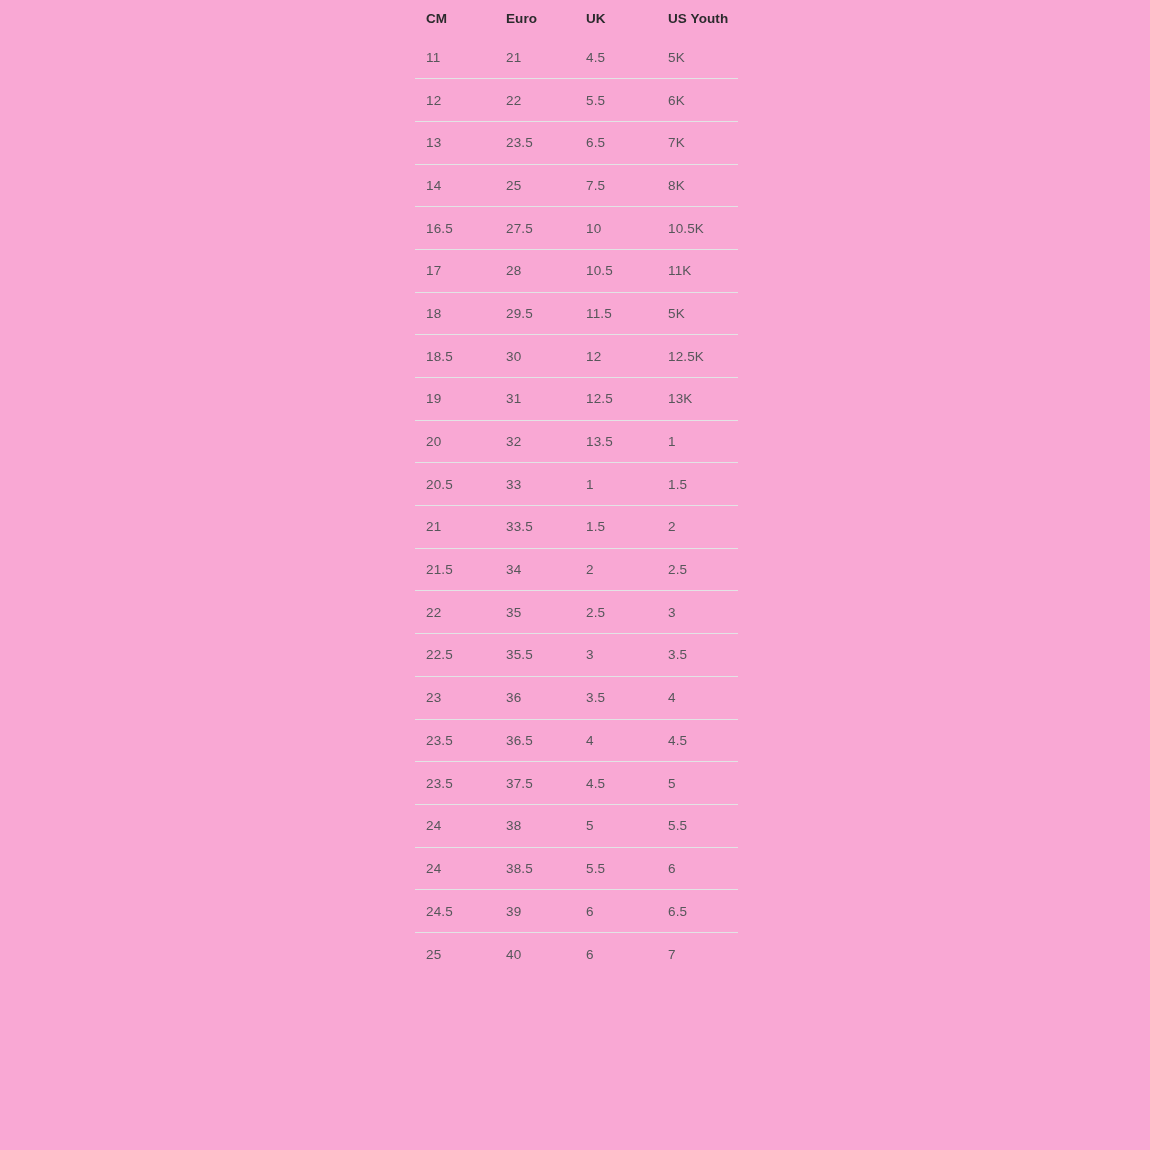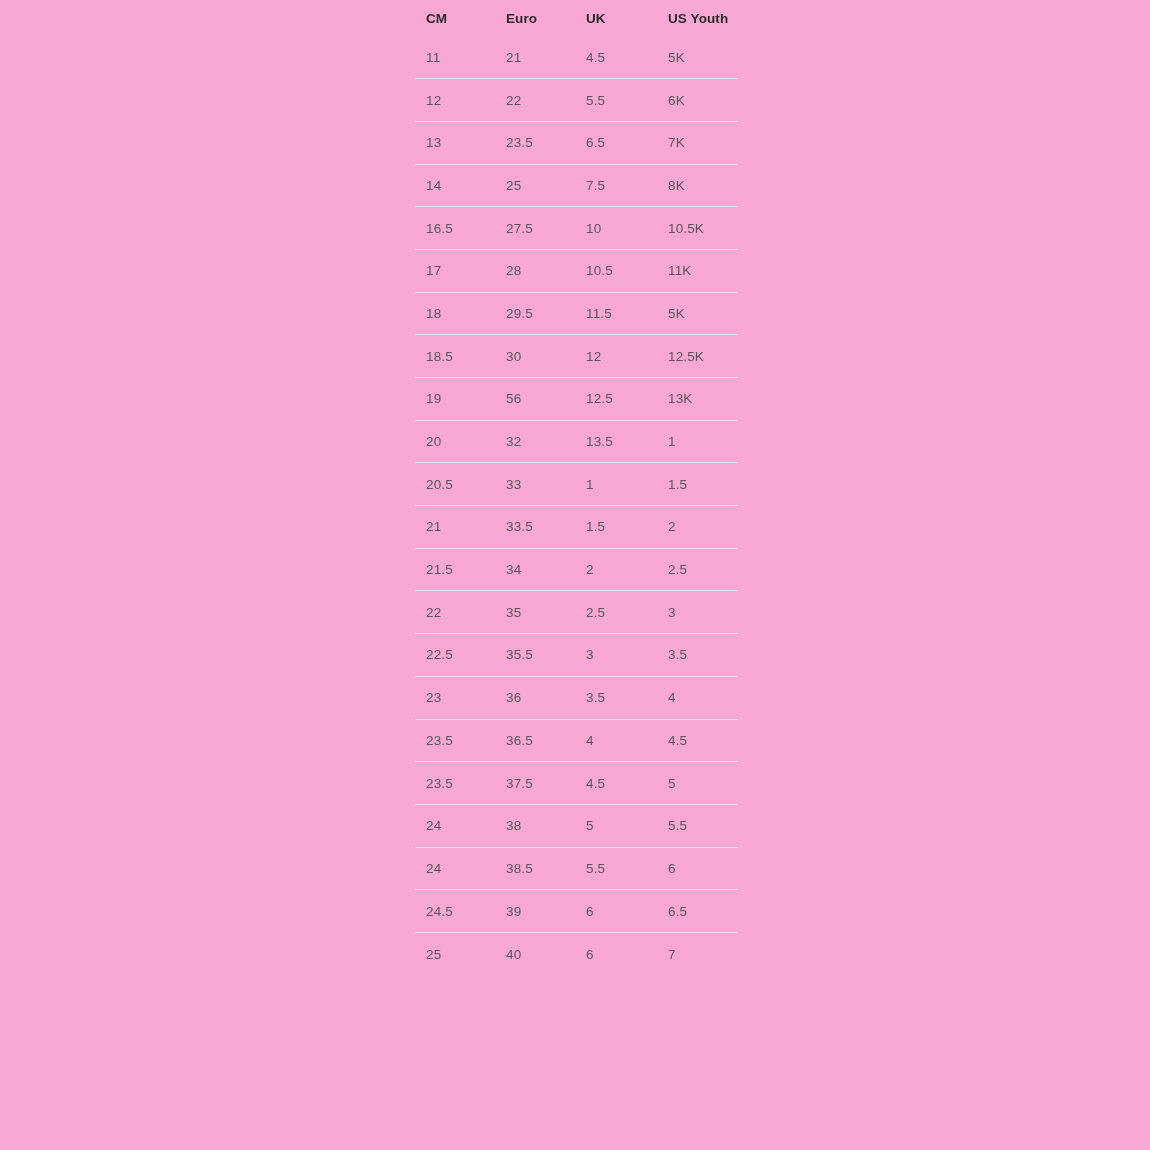--- a/index.html
+++ b/index.html
@@ -140,21 +140,21 @@
           <td>5K</td>
         </tr>
         <tr>
           <td>18.5</td>
           <td>30</td>
           <td>12</td>
           <td>12.5K</td>
         </tr>
         <tr>
           <td>19</td>
-          <td>56</td>
+          <td>31</td>
           <td>12.5</td>
           <td>13K</td>
         </tr>
         <tr>
           <td>20</td>
           <td>32</td>
           <td>13.5</td>
           <td>1</td>
         </tr>
         <tr>

